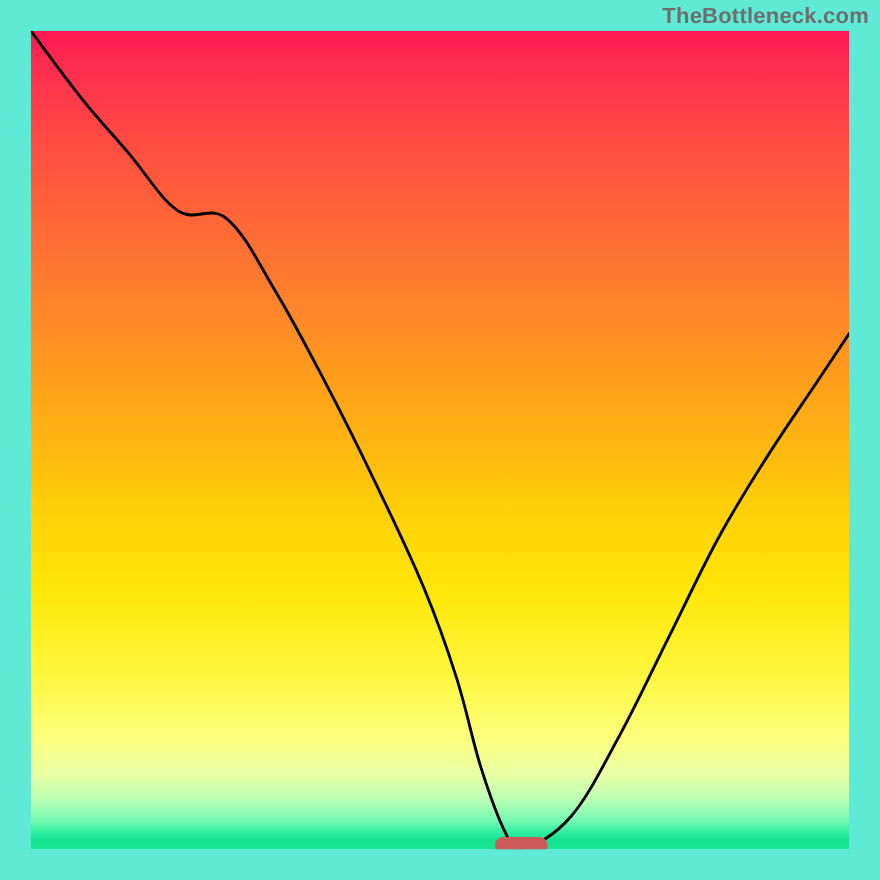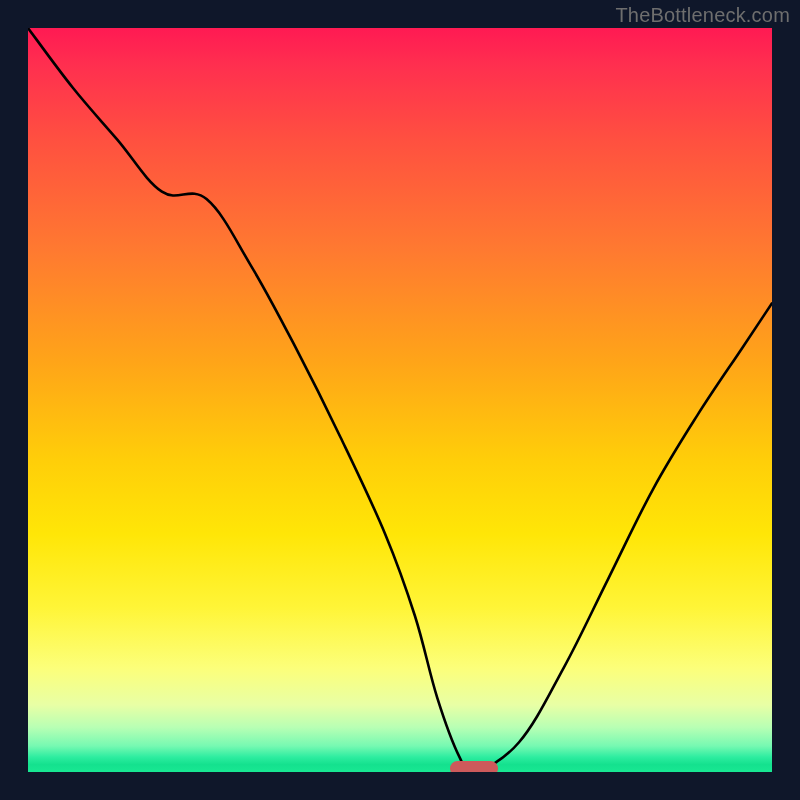--- a/index.html
+++ b/index.html
@@ -10,21 +10,22 @@
     background: #000;
     overflow: hidden;
     font-family: Arial, Helvetica, sans-serif;
   }
   .frame {
     position: absolute;
     top: 0;
     left: 0;
     width: 800px;
     height: 800px;
-    background: #0f172a;
+    background: #5eead4;
+    font-weight: bold;
   }
   .plot {
     position: absolute;
     top: 28px;
     left: 28px;
     width: 744px;
     height: 744px;
     overflow: hidden;
   }
   .gradient {

